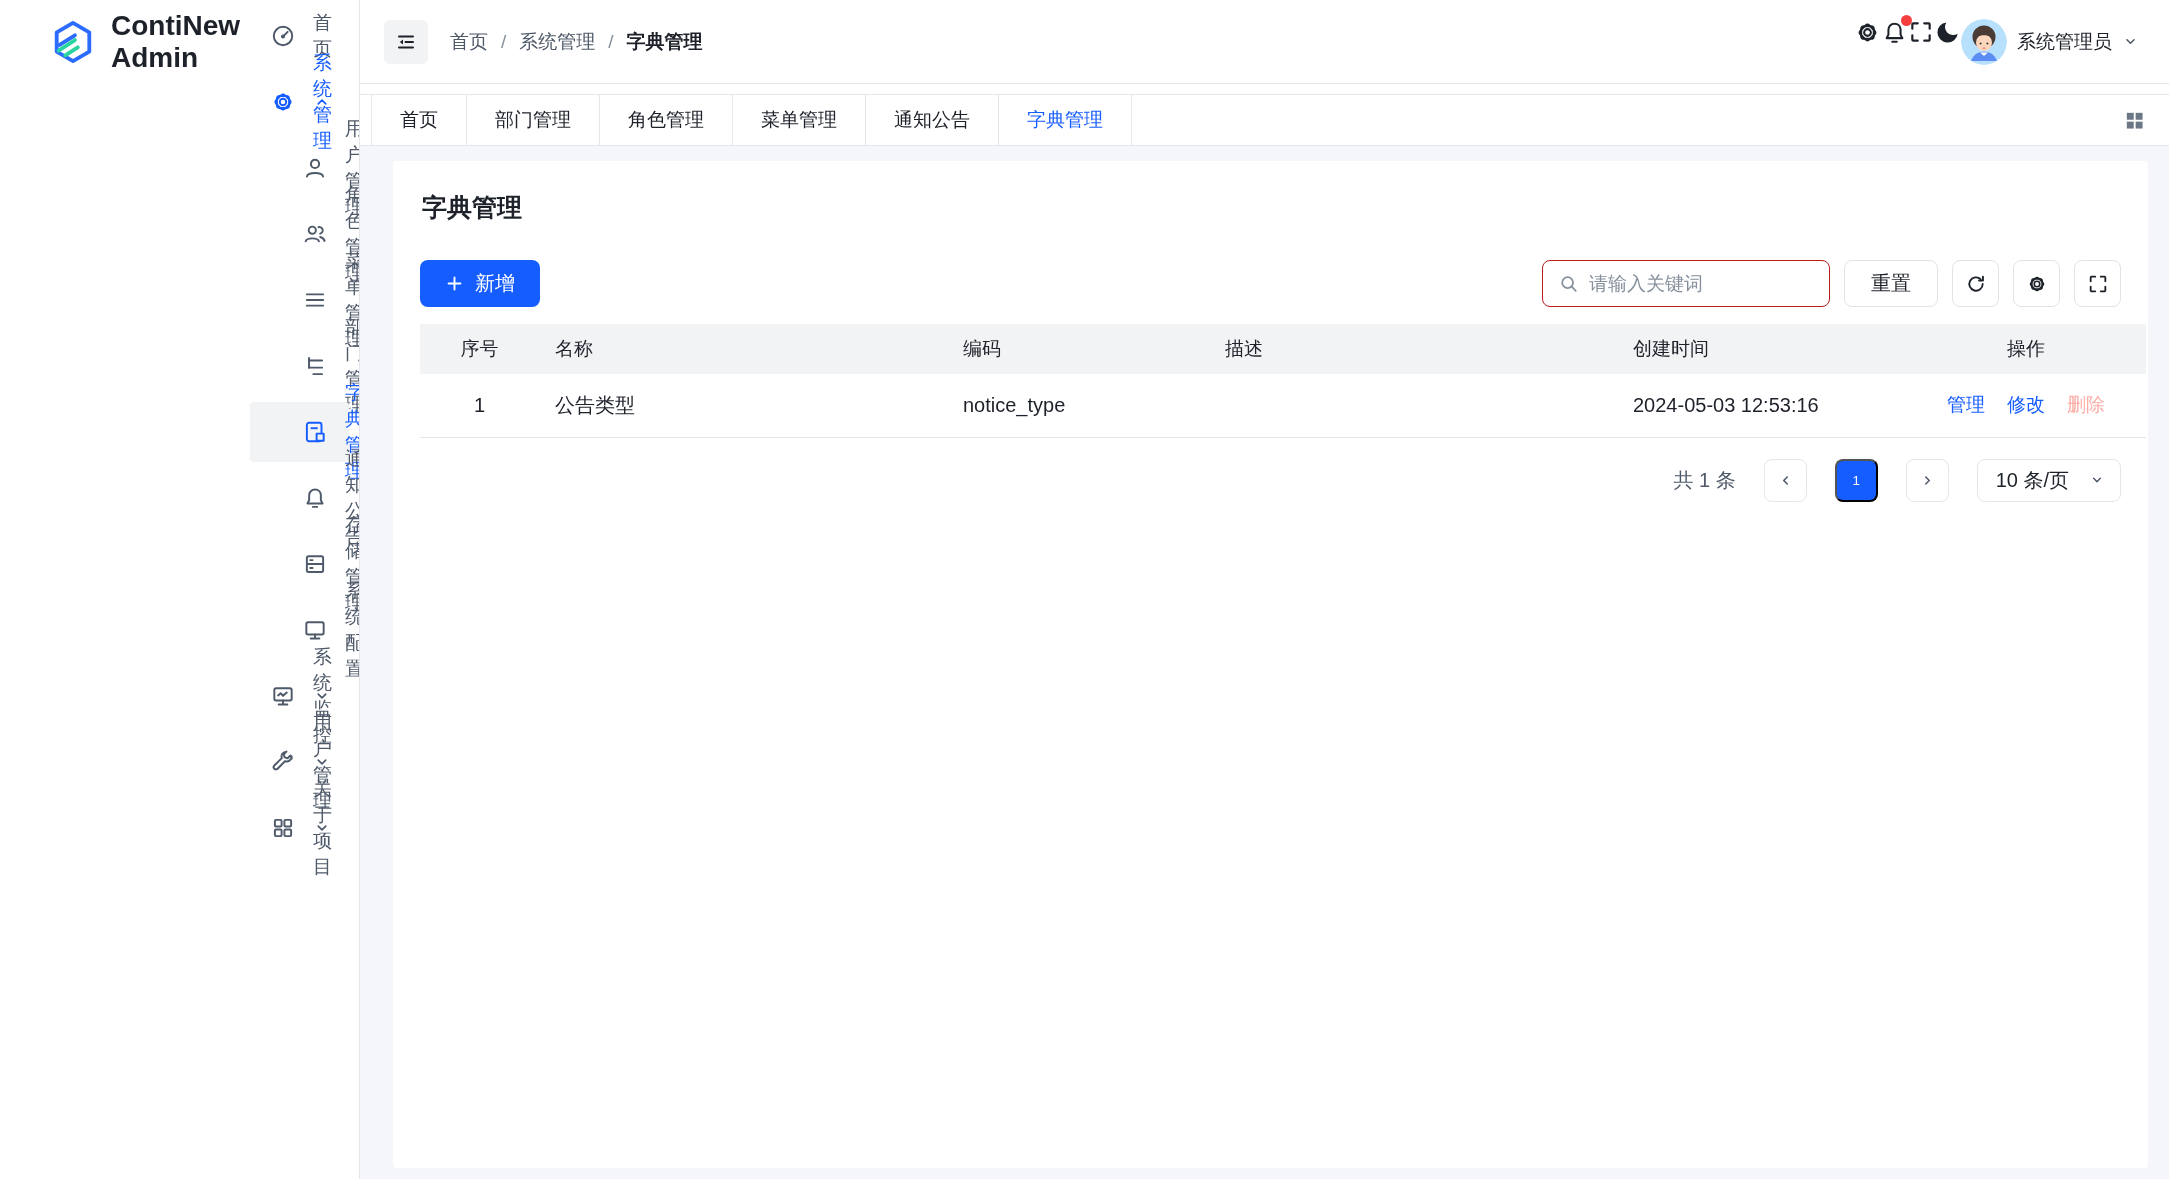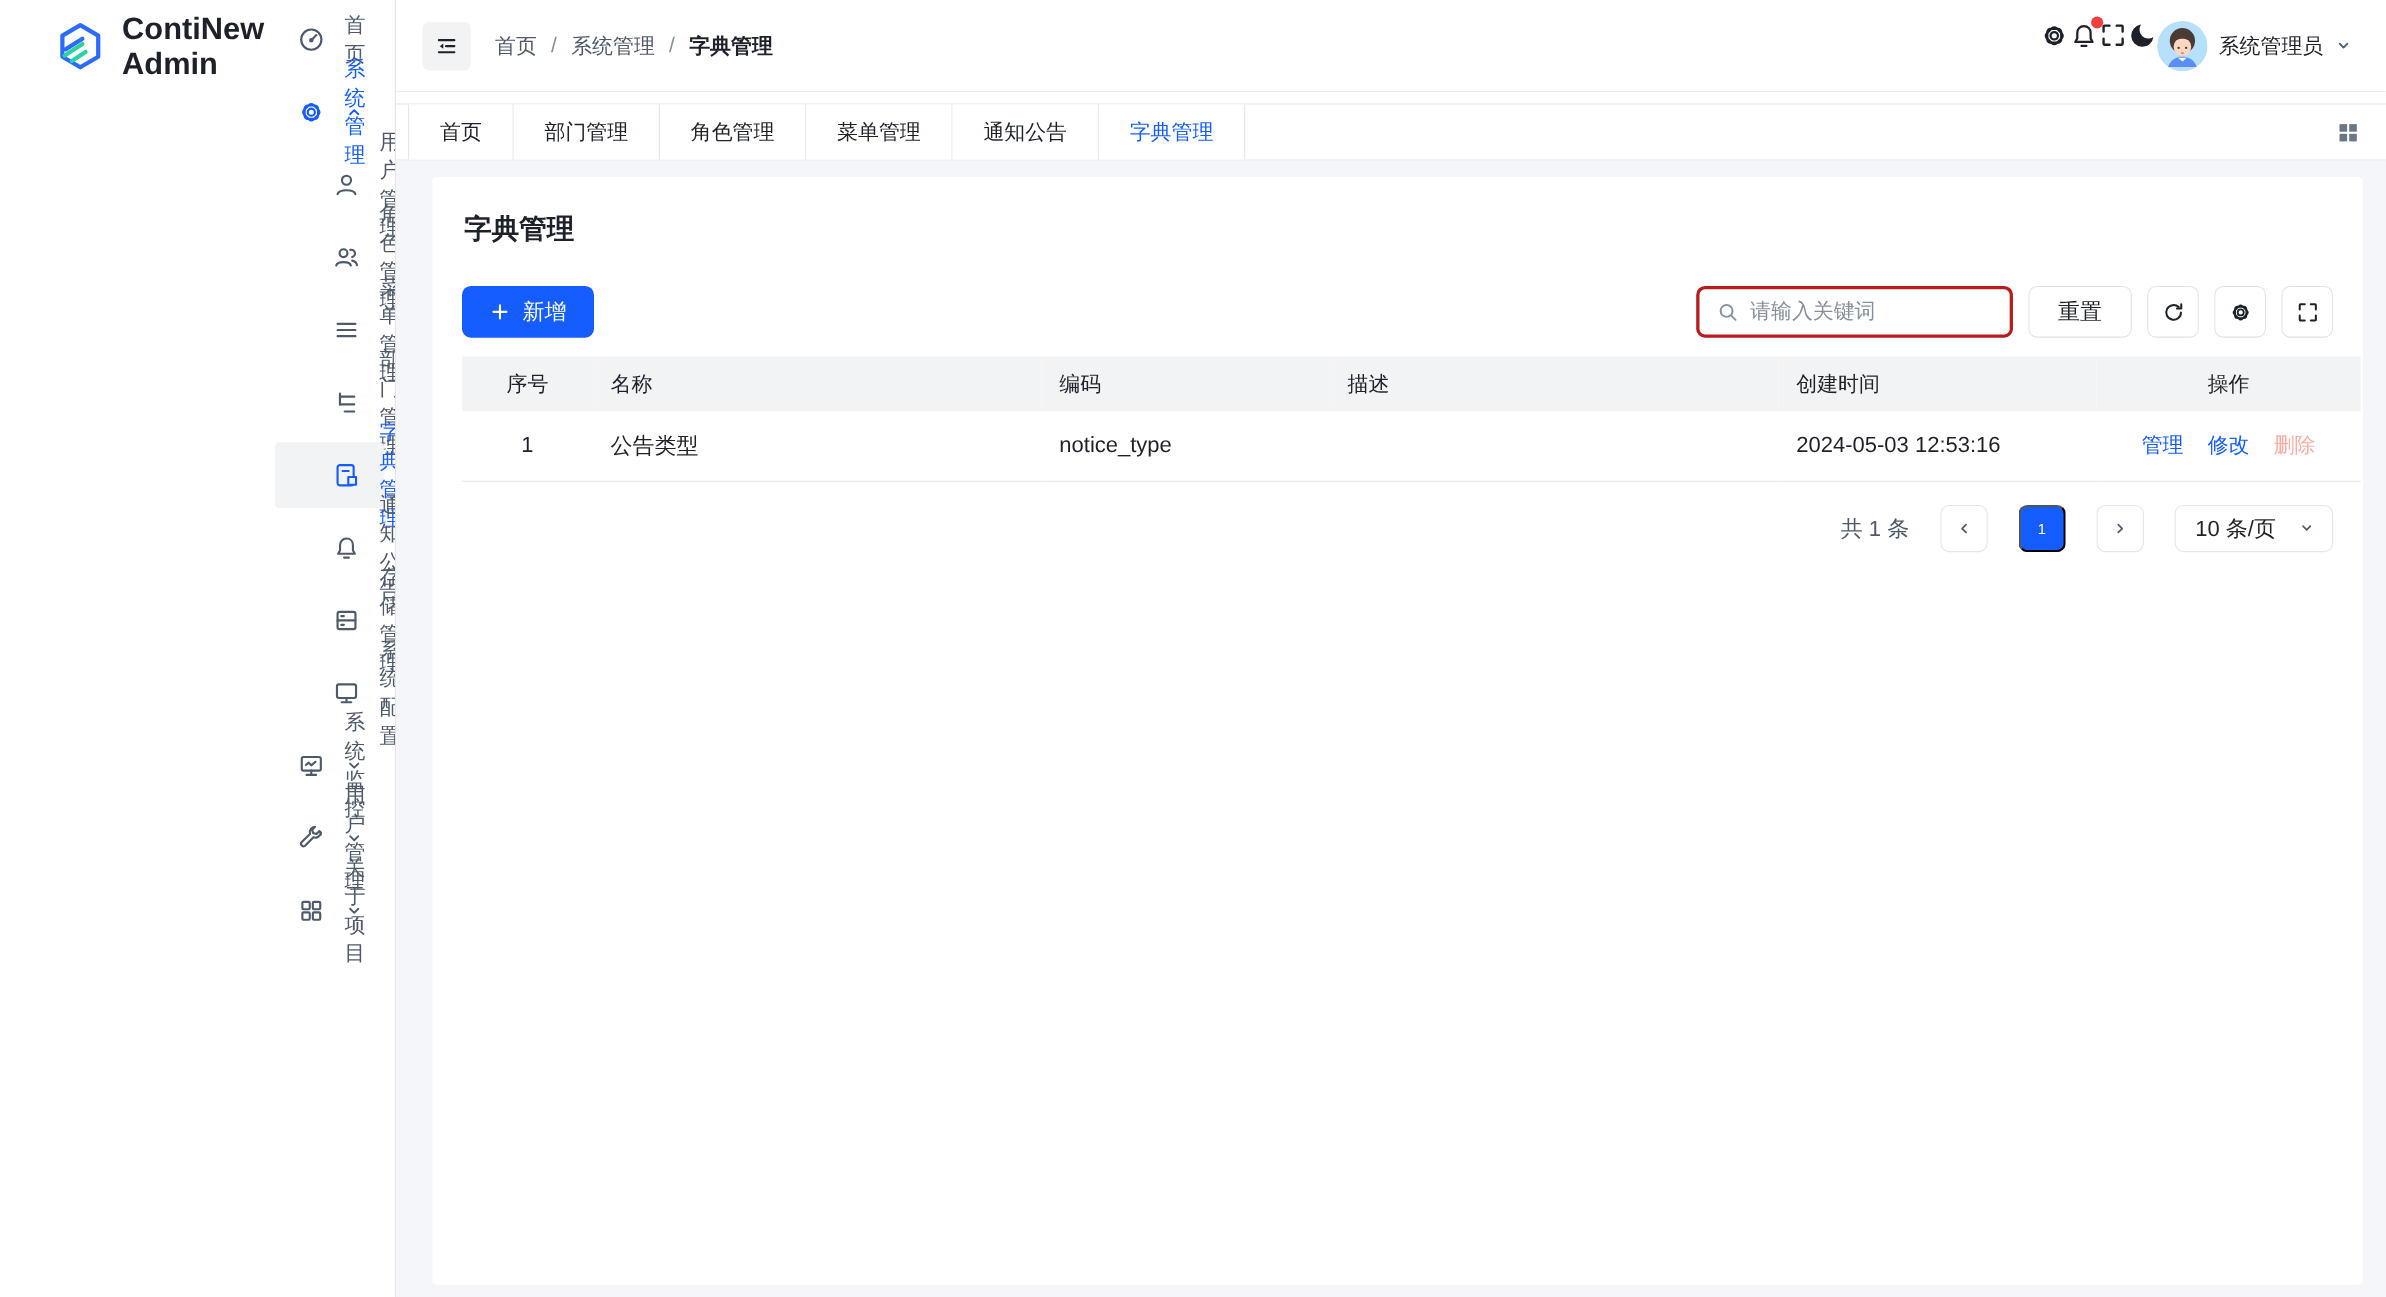--- a/index.html
+++ b/index.html
@@ -53,21 +53,21 @@
   .tabstrip-right { margin-left:auto; margin-right:23px; align-self:center; color:#6b7785; cursor:pointer; background:none; border:none; }
 
   
   .content { flex:1; background:#f5f6fa; padding:15px 21px 11px 33px; min-height:0; }
   .card { background:#fff; border-radius:4px; height:100%; padding:22px 27px; display:flex; flex-direction:column; }
   .card-title { font-size:25px; font-weight:600; color:#1d2129; margin:8px 0 0 2px; }
 
   .toolbar { display:flex; align-items:center; margin-top:36px;gap:40px; }
   .btn-add { height:47px; padding:0 25px; background:#165dff; border:none; border-radius:8px; color:#fff; font-size:20px; display:flex; align-items:center; gap:11px; cursor:pointer; font-family:inherit; }
   .toolbar-right { margin-left:auto; display:flex; align-items:center; gap:14px; }
-  .search-box { width:288px; height:47px; border:3px solid #b91c1c; border-radius:8px; background:#fff; display:flex; align-items:center; gap:10px; padding:0 15px; color:#86909c; }
+  .search-box { width:288px; height:47px; border:1px solid #b91c1c; border-radius:8px; background:#fff; display:flex; align-items:center; gap:10px; padding:0 15px; color:#86909c; }
   .search-box input { border:none; outline:none; flex:1; min-width:0; font-size:19px; font-family:inherit; color:#1d2129; background:transparent; }
   .search-box input::placeholder { color:#86909c; }
   .btn-reset { width:94px; height:47px; background:#fff; border:1px solid #e0e3e8; border-radius:8px; font-size:20px; color:#1d2129; cursor:pointer; font-family:inherit; }
   .btn-sq { width:47px; height:47px; background:#fff; border:1px solid #e0e3e8; border-radius:8px; display:flex; align-items:center; justify-content:center; color:#1d2129; cursor:pointer; }
 
   table.grid { width:100%; border-collapse:collapse; table-layout:fixed; margin-top:17px; }
   .grid th { height:50px; background:#f2f3f5; font-size:19px; font-weight:500; color:#1d2129; text-align:left; padding-left:16px; }
   .grid th.center, .grid td.center { text-align:center; padding-left:0; }
   .grid td { height:63px; border-bottom:1px solid #e5e6eb; font-size:20px; color:#1d2129; padding-left:16px; background:#fff; }
   .actions { display:flex; justify-content:center; gap:22px; }

